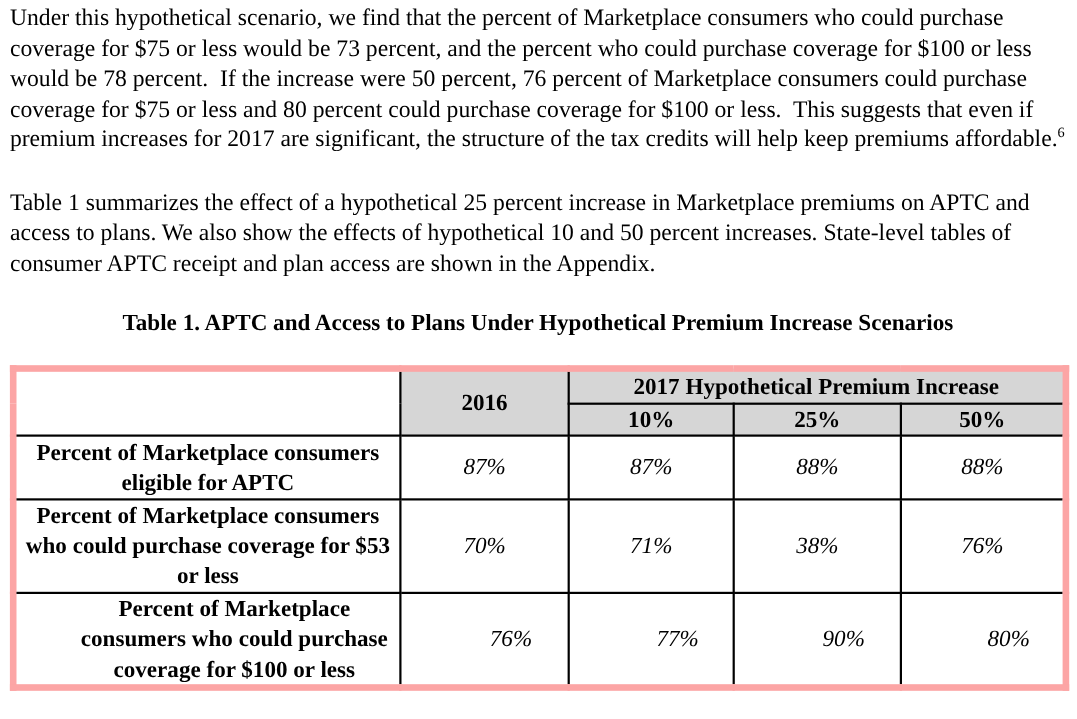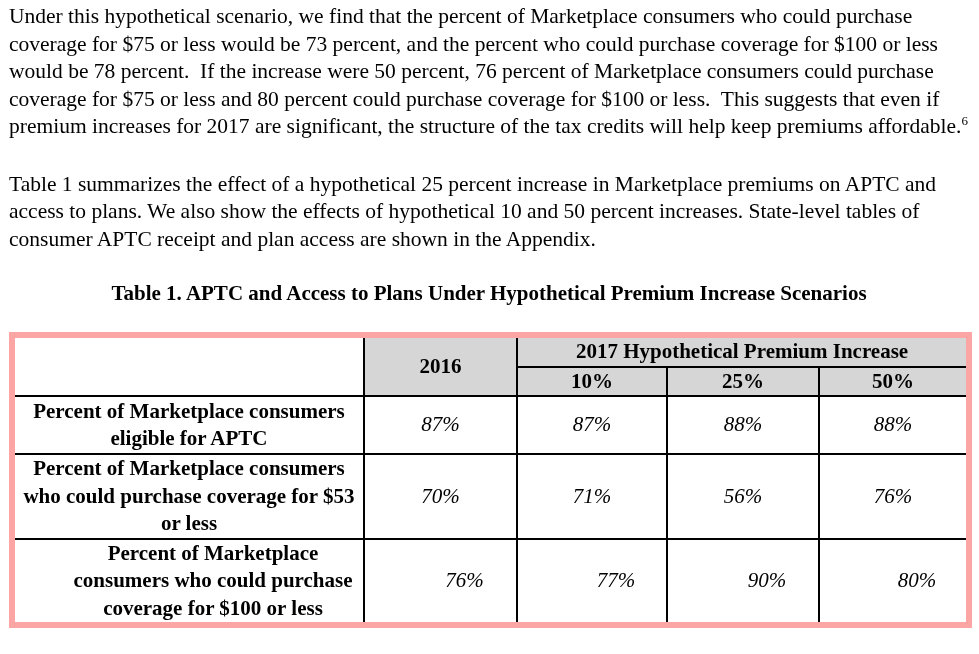--- a/index.html
+++ b/index.html
@@ -101,21 +101,21 @@
         <td class="row-label">Percent of Marketplace consumers eligible for APTC</td>
         <td class="value-cell">87%</td>
         <td class="value-cell">87%</td>
         <td class="value-cell">88%</td>
         <td class="value-cell">88%</td>
       </tr>
       <tr class="data-row-2">
         <td class="row-label">Percent of Marketplace consumers who could purchase coverage for $53 or less</td>
         <td class="value-cell">70%</td>
         <td class="value-cell">71%</td>
-        <td class="value-cell">56%</td>
+        <td class="value-cell">38%</td>
         <td class="value-cell">76%</td>
       </tr>
       <tr class="data-row-3">
         <td class="row-label">Percent of Marketplace consumers who could purchase coverage for $100 or less</td>
         <td class="value-cell">76%</td>
         <td class="value-cell">77%</td>
         <td class="value-cell">90%</td>
         <td class="value-cell">80%</td>
       </tr>
     </tbody>

